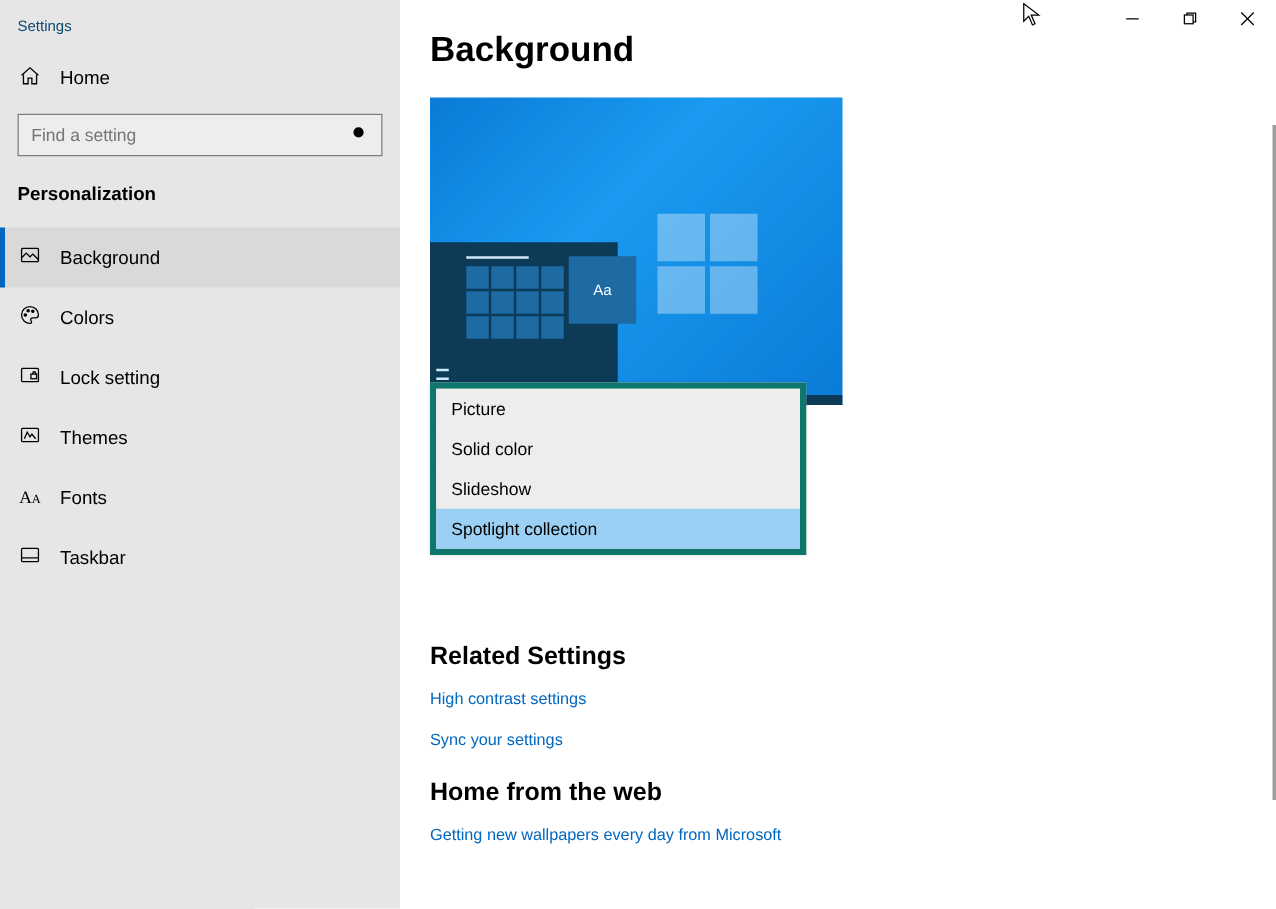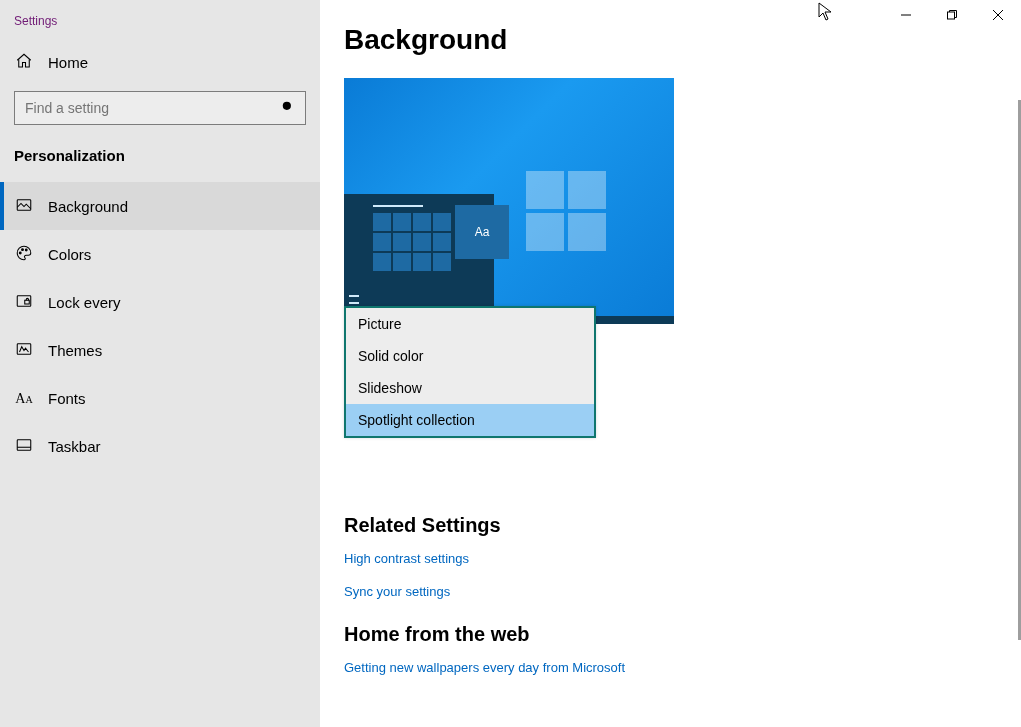--- a/index.html
+++ b/index.html
@@ -17,21 +17,21 @@
   
   .sidebar {
     width: 320px;
     background: #e6e6e6;
     display: flex; flex-direction: column;
     padding-top: 10px;
   }
   .sidebar-title {
     font-size: 12px;
     padding: 4px 0 14px 14px;
-    color: #701a75;
+    color: #0c4a6e;
   }
   .home-row {
     display: flex; align-items: center;
     padding: 10px 0 10px 14px;
     cursor: pointer;
   }
   .home-row .icon { width: 20px; text-align: center; margin-right: 14px; }
   .home-row .label { font-size: 15px; }
 
   .search-wrap { padding: 8px 14px 8px 14px; }
@@ -143,23 +143,23 @@
   .taskbar-strip {
     position: absolute; left: 0; right: 0; bottom: 0; height: 8px;
     background: #0d3a57;
   }
 
   
   .dropdown {
     position: absolute;
     left: 24px;
     top: calc(24px + 40px + 22px + 220px);
-    width: 252px;
+    width: 301px;
     background: #f2f2f2;
-    border: 2px solid #0f766e;
+    border: 5px solid #0f766e;
     box-shadow: 0 0 3px rgba(0,0,0,.15);
   }
   .dropdown .option {
     padding: 8px 12px;
     font-size: 14px;
     cursor: pointer;
     background: #ededed;
   }
   .dropdown .option.selected { background: #9bcff4; }
 
@@ -244,21 +244,21 @@
     </div>
 
     <div class="nav-item">
       <span class="icon">
         <svg width="18" height="18" viewBox="0 0 24 24">
             <rect x="3" y="5" width="18" height="14" rx="1"></rect>
             <rect x="13" y="11" width="6" height="5"></rect>
             <path d="M15 11v-1a1.5 1.5 0 0 1 3 0v1"></path>
           </svg>
       </span>
-      <span class="label">Lock every</span>
+      <span class="label">Lock setting</span>
     </div>
 
     <div class="nav-item">
       <span class="icon">
         <svg width="18" height="18" viewBox="0 0 24 24">
             <rect x="3" y="5" width="18" height="14" rx="1"></rect>
             <path d="M6 16l3-7 3 5 2-3 4 5"></path>
           </svg>
       </span>
       <span class="label">Themes</span>

